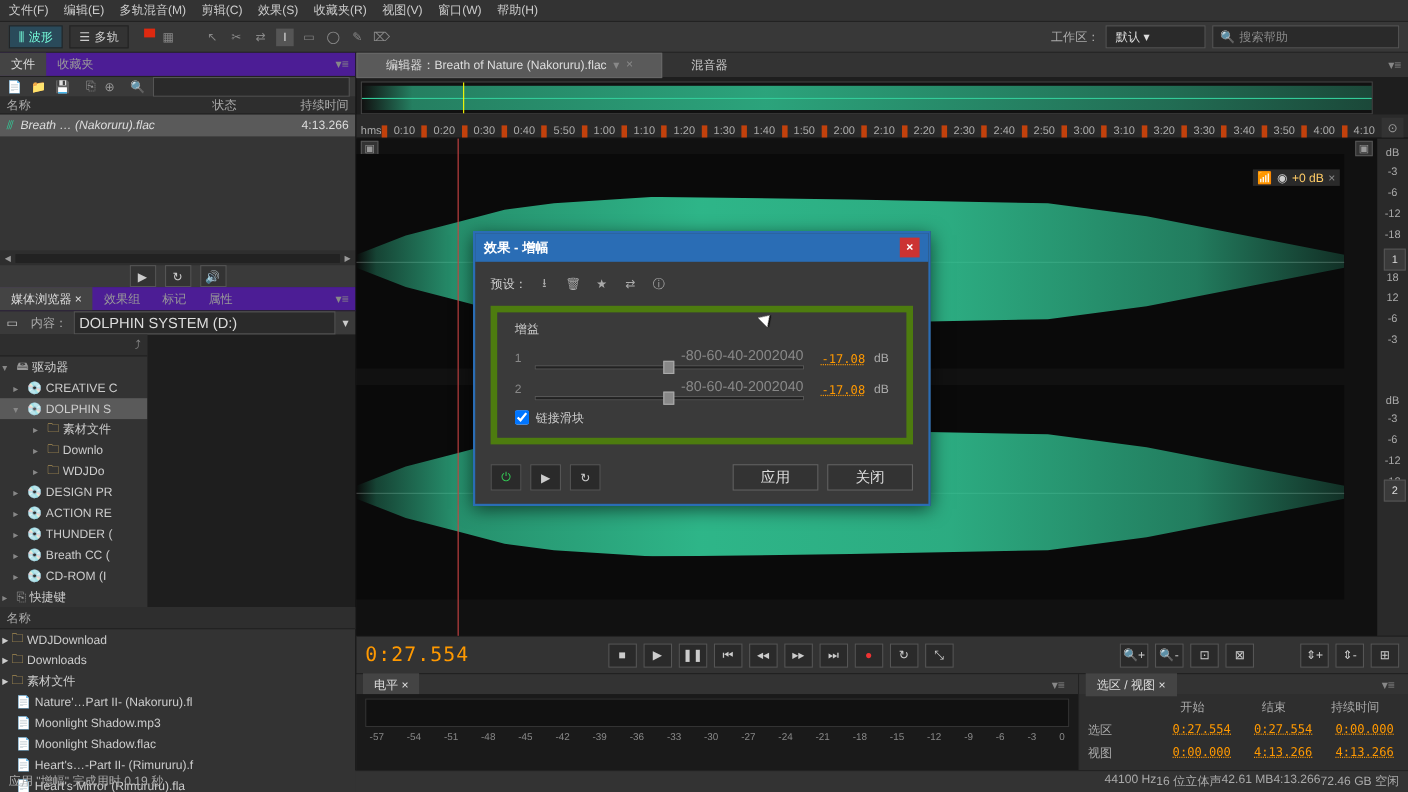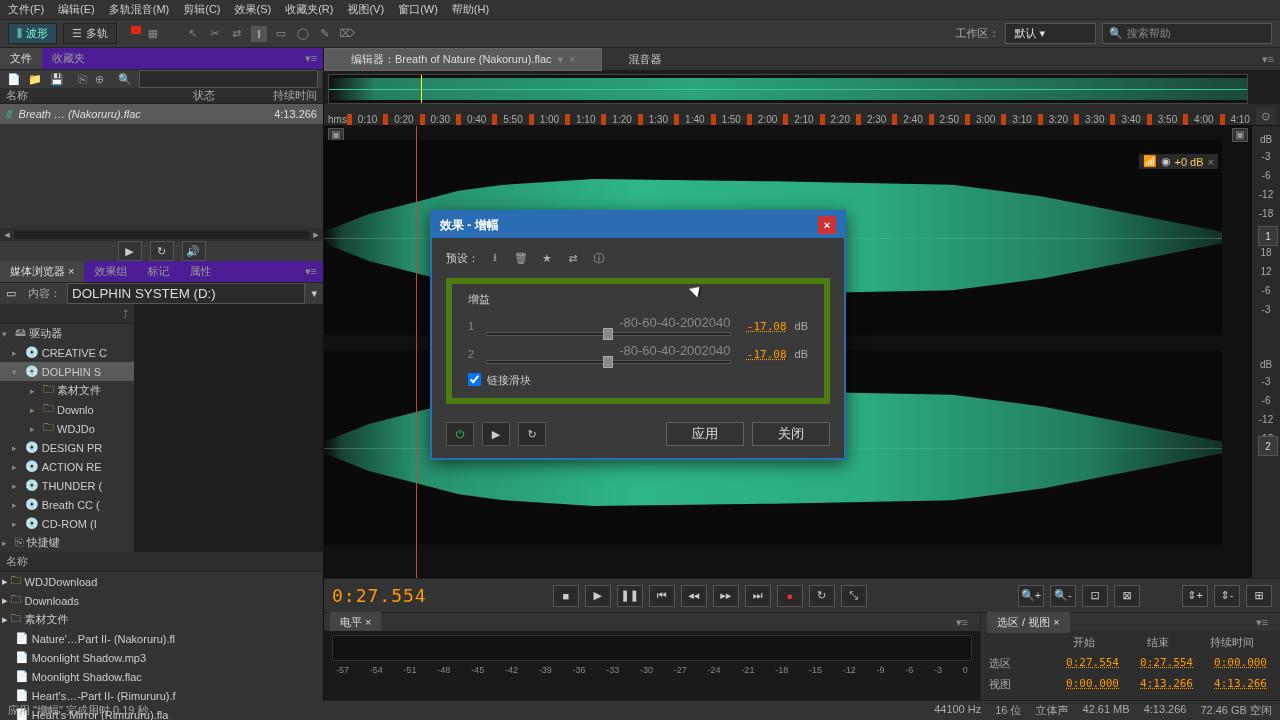--- a/index.html
+++ b/index.html
@@ -91,21 +91,21 @@
 .levels-hdr { height: 18px; display: flex; align-items: center; padding: 0 6px; background: #333; }
 .levels-body { flex: 1; background: #1a1a1a; position: relative; padding: 4px 8px; }
 .level-meter { height: 26px; background: #111; border: 1px solid #333; position: relative; }
 .level-ticks { display: flex; justify-content: space-between; margin-top: 4px; padding: 0 4px; color: #888; font-size: 9px; }
 .sel-panel { width: 300px; background: #2e2e2e; display: flex; flex-direction: column; border-left: 1px solid #222; }
 .sel-grid { flex: 1; display: grid; grid-template-columns: 56px 70px 70px 70px; font-size: 11px; padding: 4px 8px; gap: 2px 4px; }
 .sel-grid .lbl { color: #aaa; }
 .sel-grid .hdr { color: #aaa; text-align: center; }
 .sel-grid .val { color: #f90; text-align: right; font-family: monospace; text-decoration: underline dotted; }
 .statusbar { height: 20px; background: #333; display: flex; align-items: center; padding: 0 8px; color: #aaa; gap: 8px; border-top: 1px solid #222; }
-.statusbar .st-r { margin-left: auto; display: flex; gap: 14px; }
+.statusbar .st-r { margin-left: auto; display: flex; }
 
 
 .dialog { position: absolute; left: 430px; top: 210px; width: 416px; background: #3a3a3a; border: 2px solid #2a6db5; box-shadow: 0 4px 16px rgba(0,0,0,0.6); }
 .dialog-title { height: 26px; background: #2a6db5; color: #fff; display: flex; align-items: center; padding: 0 8px; font-size: 12px; font-weight: bold; }
 .dialog-title .close { margin-left: auto; width: 18px; height: 18px; background: #c33; color: #fff; display: flex; align-items: center; justify-content: center; font-size: 11px; }
 .dialog-body { padding: 10px 14px; }
 .preset-row { display: flex; align-items: center; gap: 6px; margin-bottom: 10px; }
 .preset-row label { color: #ccc; }
 .preset-row select { flex: 1; background: #2a2a2a; border: 1px solid #555; color: #ddd; padding: 2px 4px; }
 .preset-row .picon { width: 20px; height: 20px; color: #aaa; display: flex; align-items: center; justify-content: center; cursor: pointer; }

